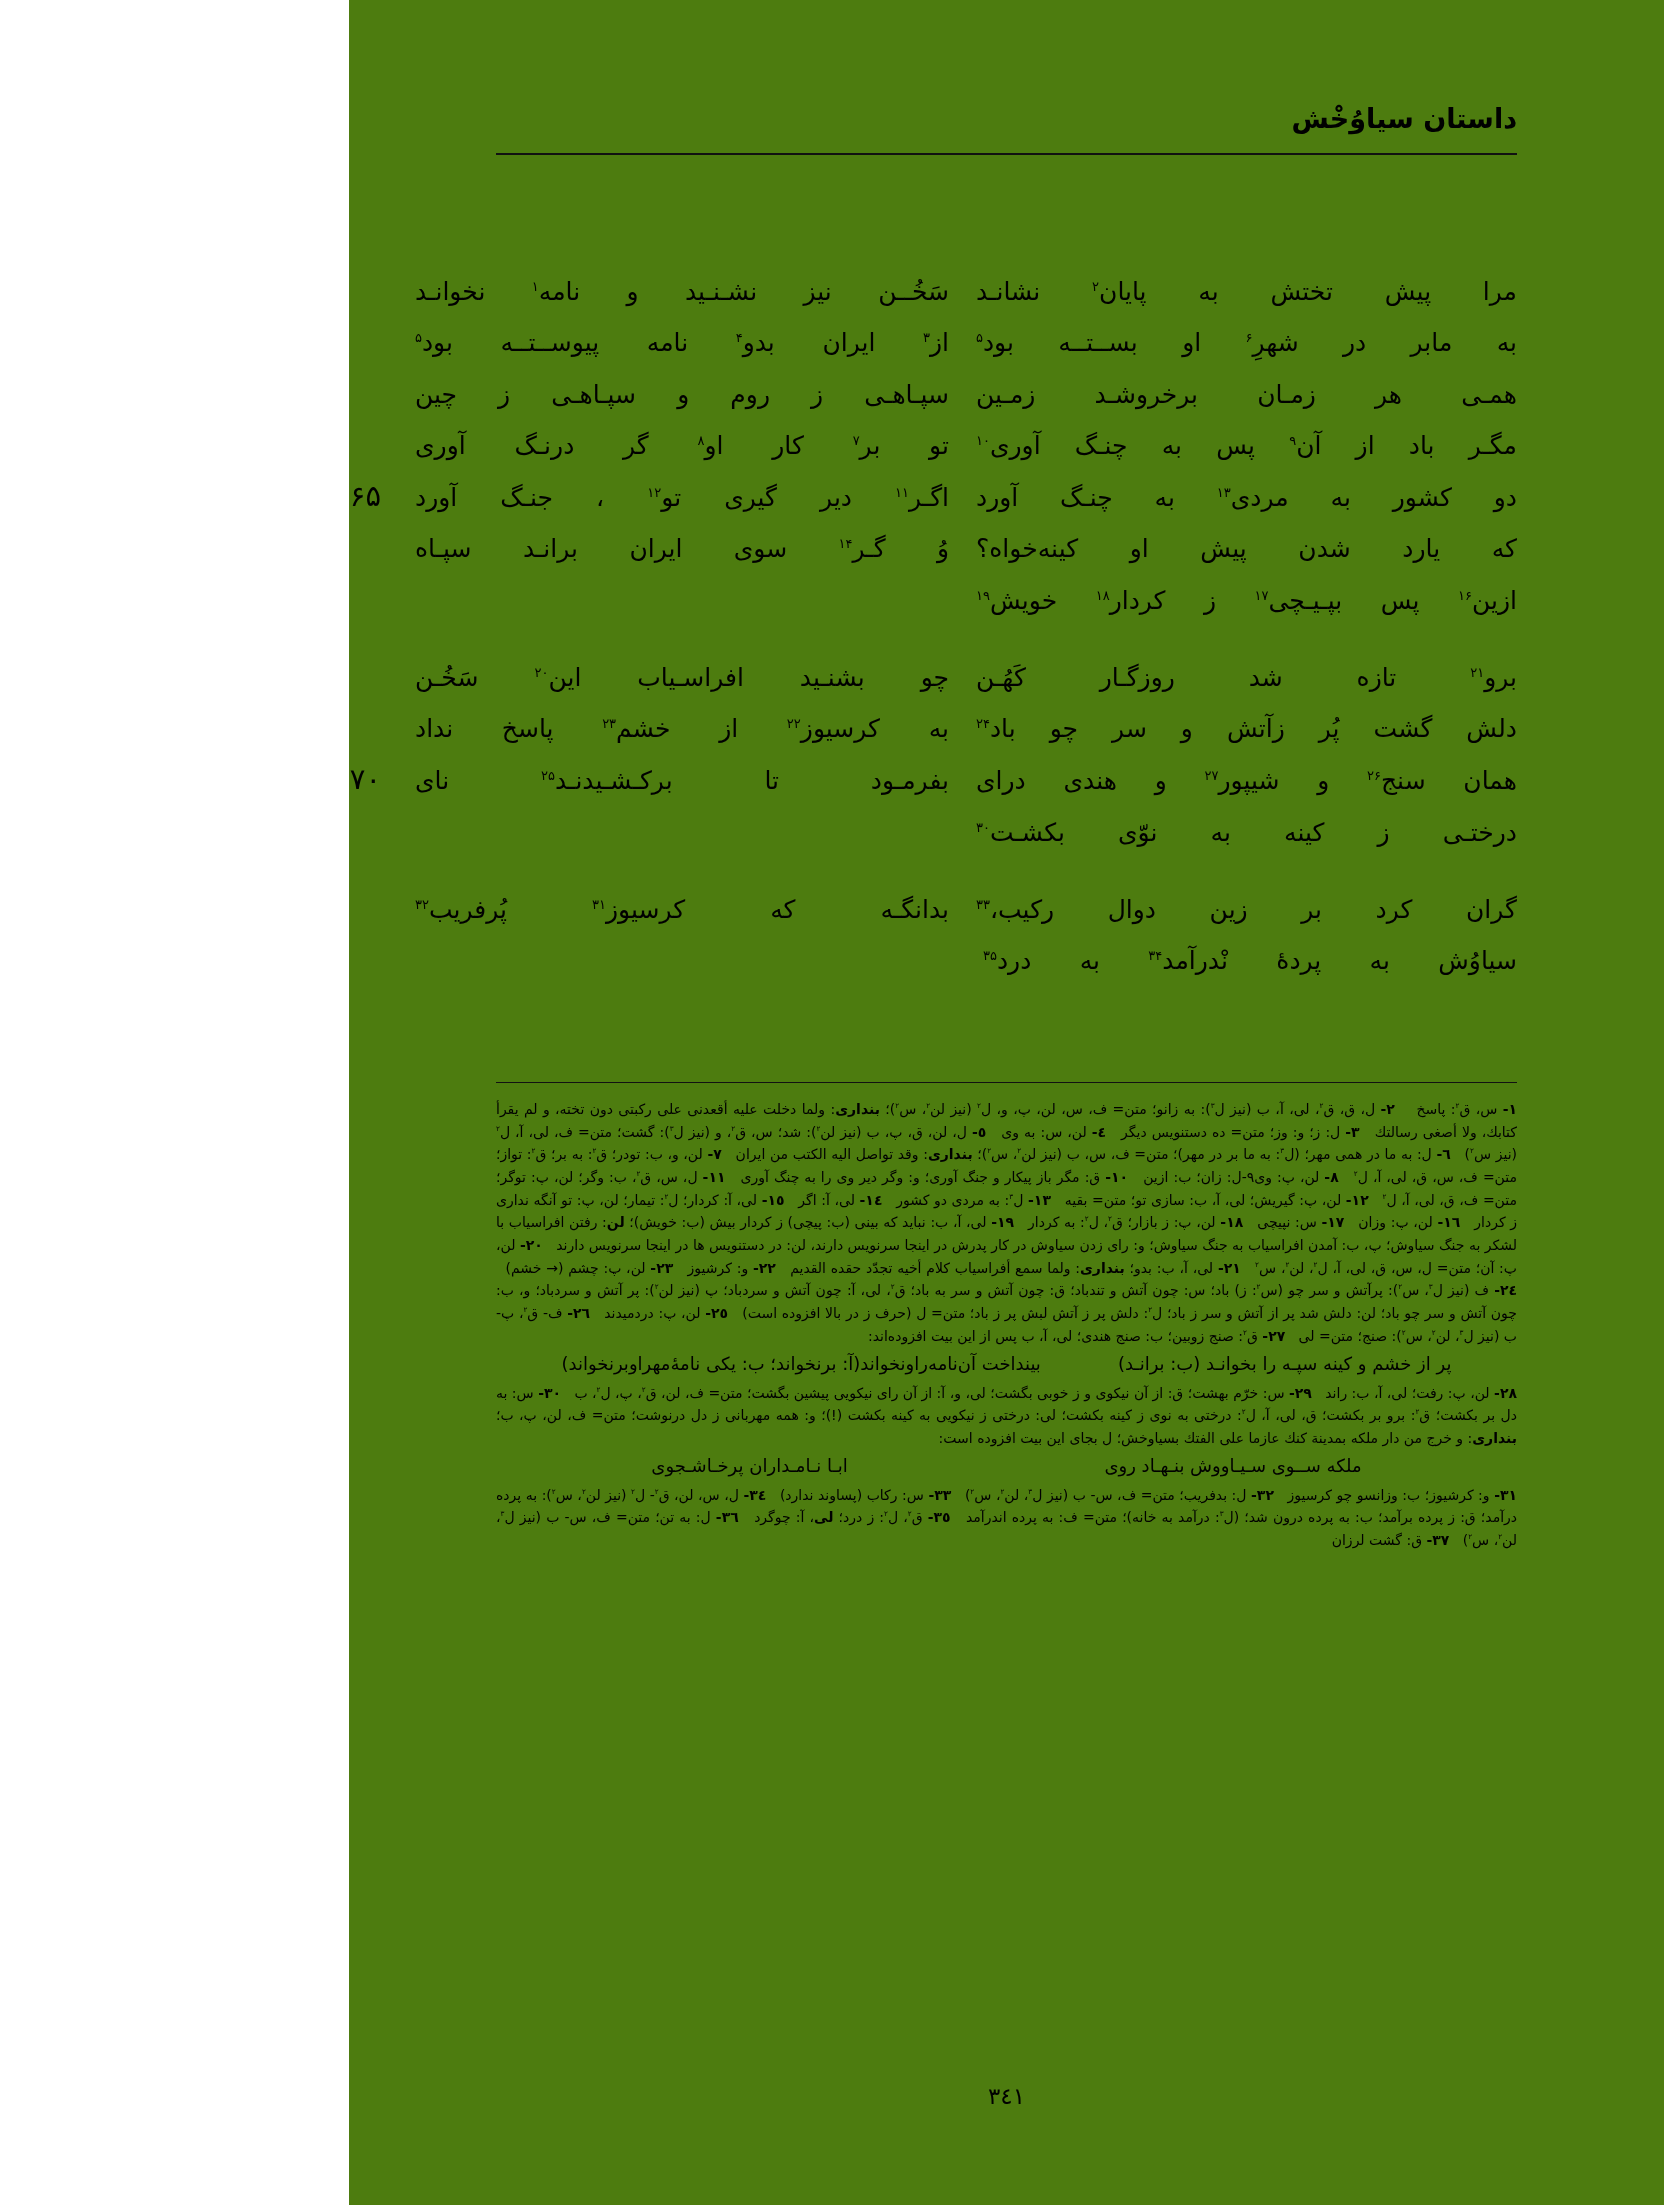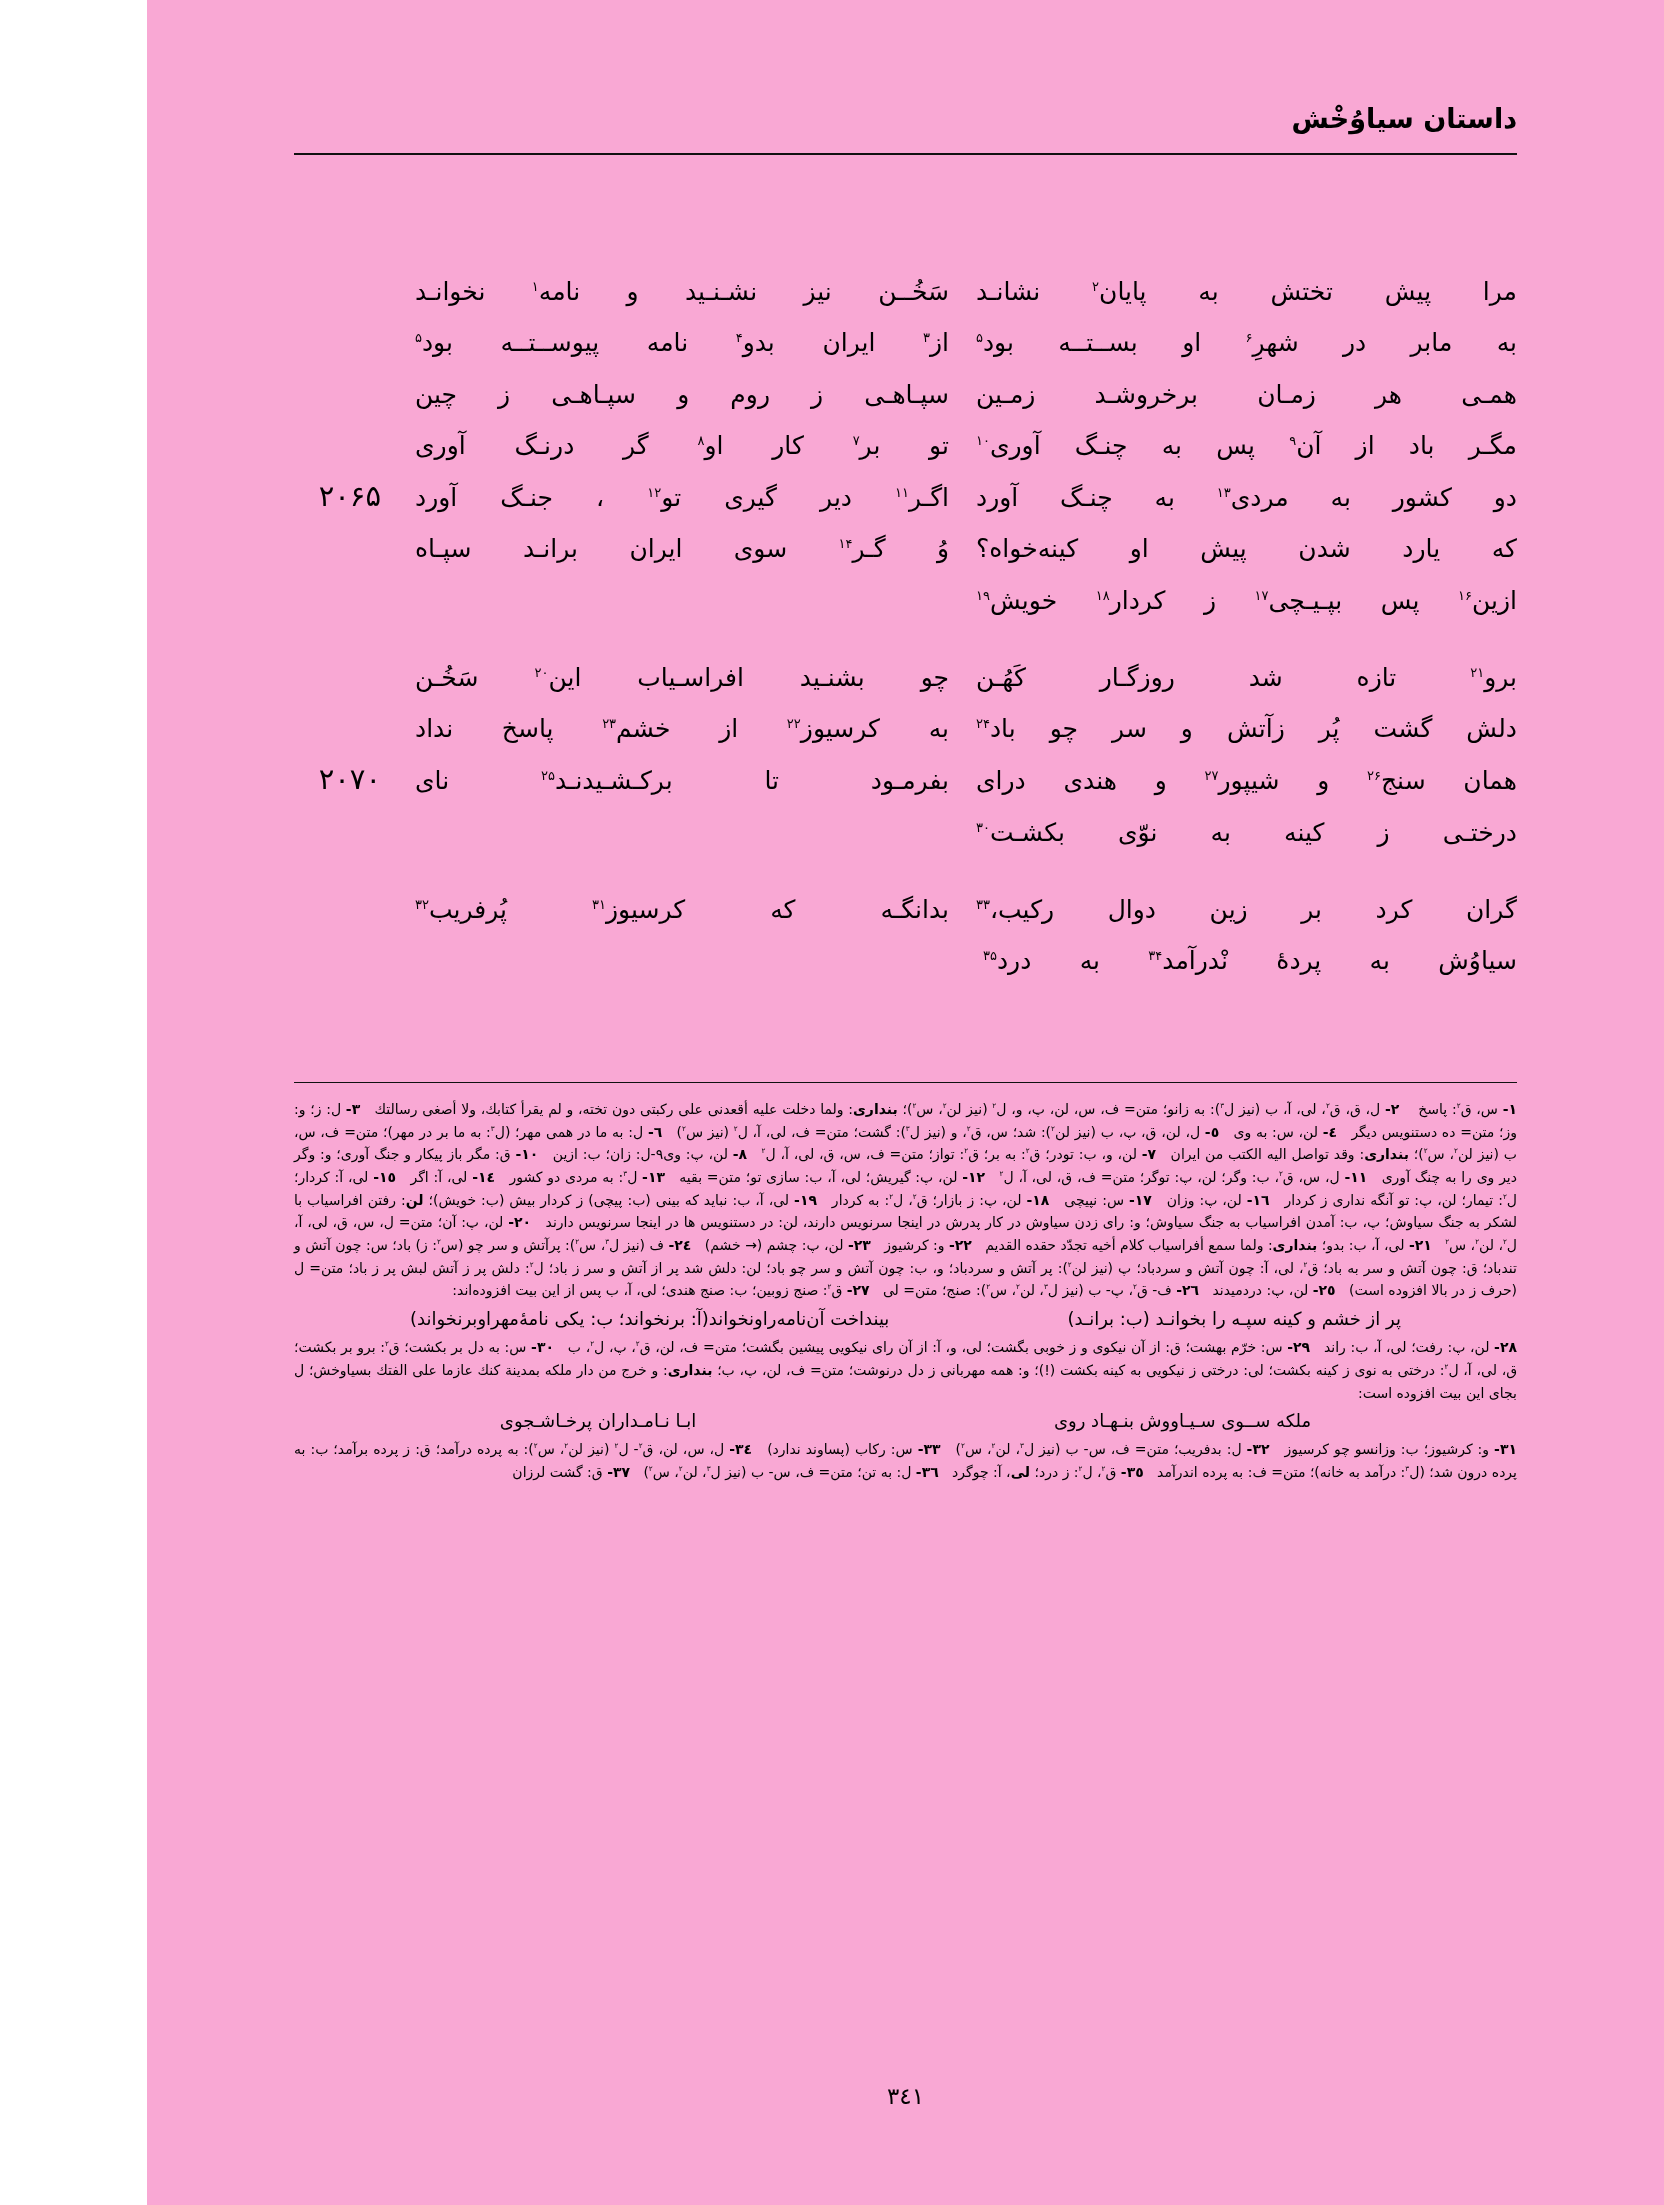--- a/index.html
+++ b/index.html
@@ -5,24 +5,24 @@
   html, body {
     margin: 0;
     padding: 0;
     background: #ffffff;
   }
   body {
     font-family: "DejaVu Sans", sans-serif;
     color: #000000;
   }
   .page {
-    width: 1517px;
+    width: 1315px;
     height: 2205px;
     position: relative;
-    background: #f9a8d4;
+    background: #4d7c0f;
     box-sizing: border-box;
     overflow: hidden;
   }
 
   
   .header {
     position: absolute;
     top: 103px;
     right: 147px;
     left: 147px;

